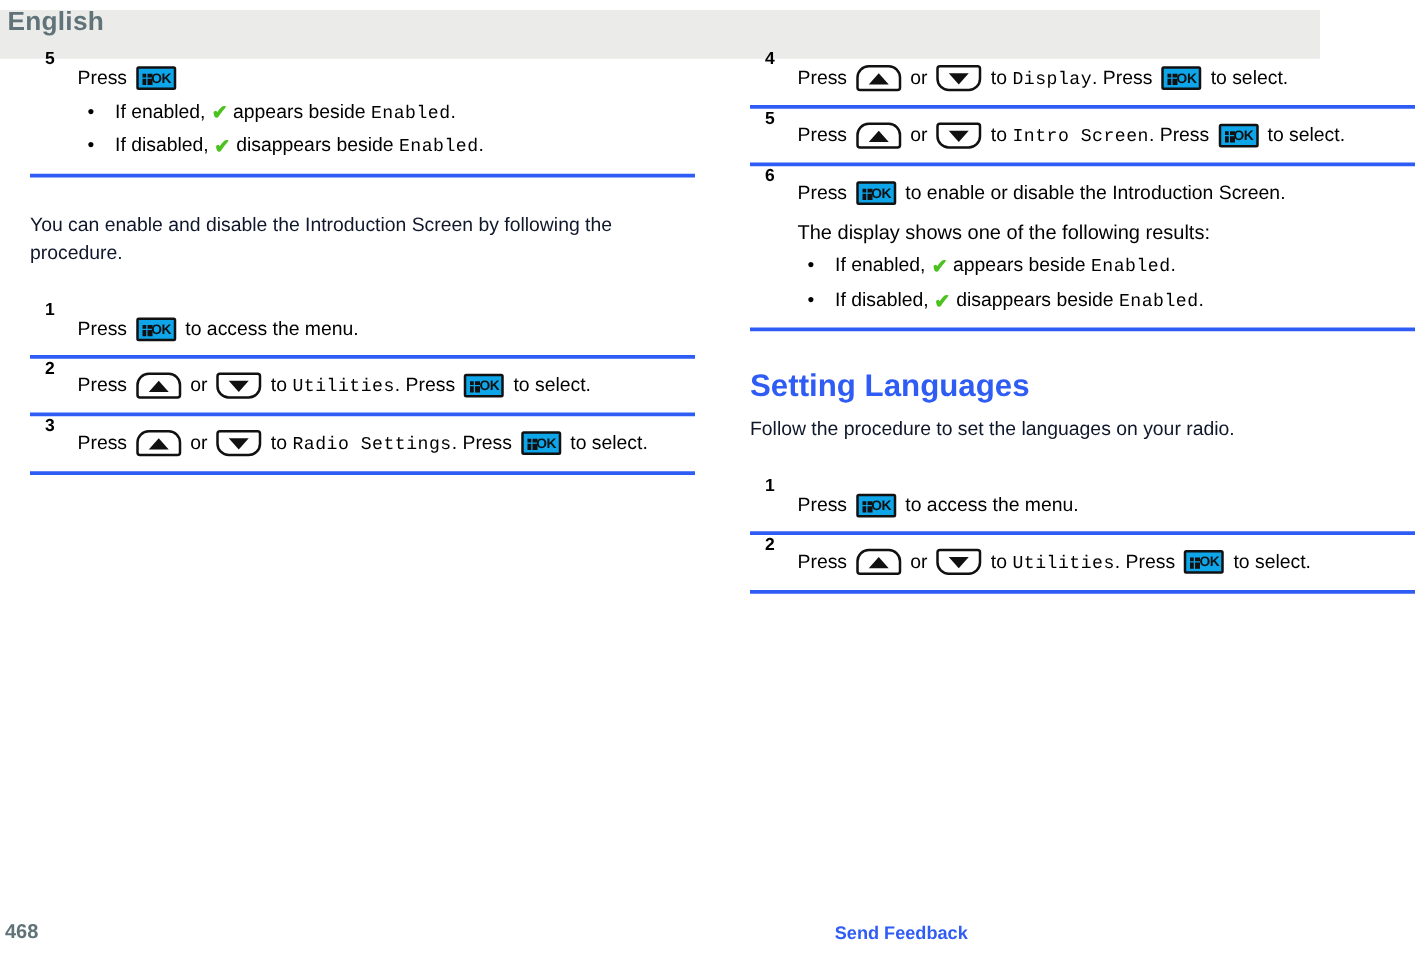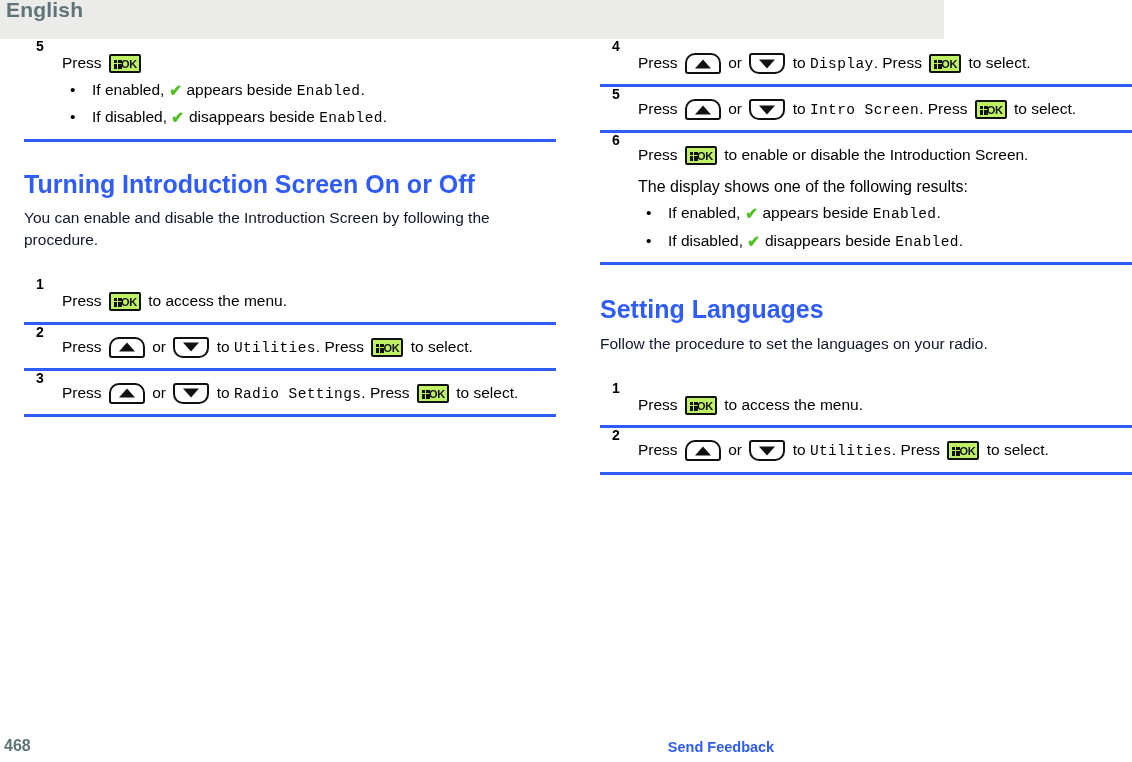--- a/index.html
+++ b/index.html
@@ -11,22 +11,22 @@
     height: 762px;
     background: #ffffff;
     font-family: "Liberation Sans", sans-serif;
     position: relative;
     overflow: hidden;
   }
 
   
   .page-header {
     position: absolute;
-    left: 0; top: 0;
-    width: 944px;
+    left: 0; top: 8px;
+    width: 1056px;
     height: 39px;
     background: #ebebe9;
   }
   .page-header .lang {
     position: absolute;
     left: 6px;
     top: -2px;
     font-size: 21px;
     font-weight: bold;
     color: #5f7379;
@@ -126,21 +126,21 @@
   }
 
   
   .key-ok {
     display: inline-block;
     vertical-align: -5px;
     width: 32px;
     height: 19px;
     border: 2px solid #111;
     border-radius: 2px;
-    background: #bef264;
+    background: #0ea5e9;
     position: relative;
     margin: 0 3px;
     box-sizing: border-box;
   }
   .key-ok .grid {
     position: absolute;
     left: 3px; top: 4px;
     width: 8px; height: 9px;
   }
   .key-ok .grid i {
@@ -266,21 +266,20 @@
               <span class="chk">✔</span>
               <span>disappears beside</span>
               <span class="mono">Enabled</span><span>.</span>
             </li>
           </ul>
         </div>
       </li>
     </ol>
 
     <div style="height:28px"></div>
-    <h2 class="sect-title">Turning Introduction Screen On or Off</h2>
     <p class="para">You can enable and disable the Introduction Screen by following the procedure.</p>
 
     <div style="height:22px"></div>
     <ol class="steps">
 
       <li class="step">
         <span class="step-num">1</span>
         <div class="step-body tight">
           <span>Press</span>
           <span class="key-ok">

